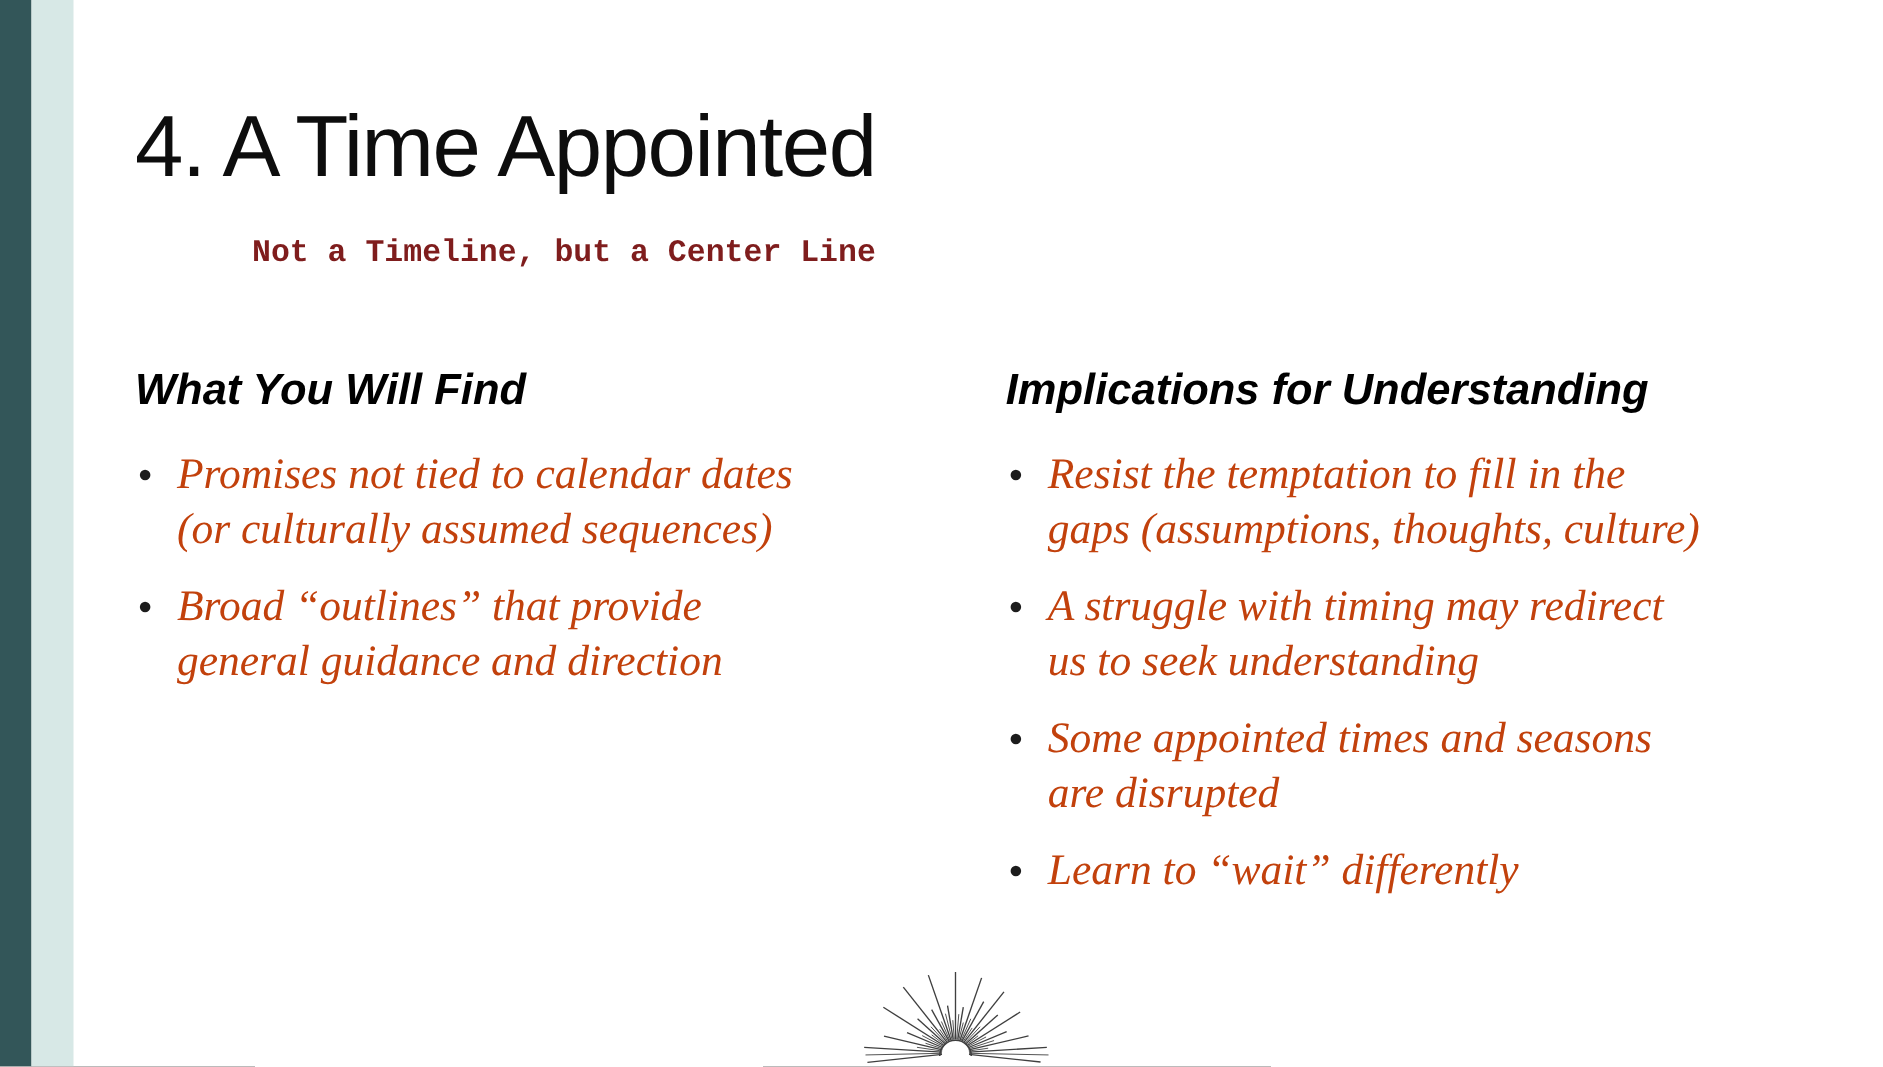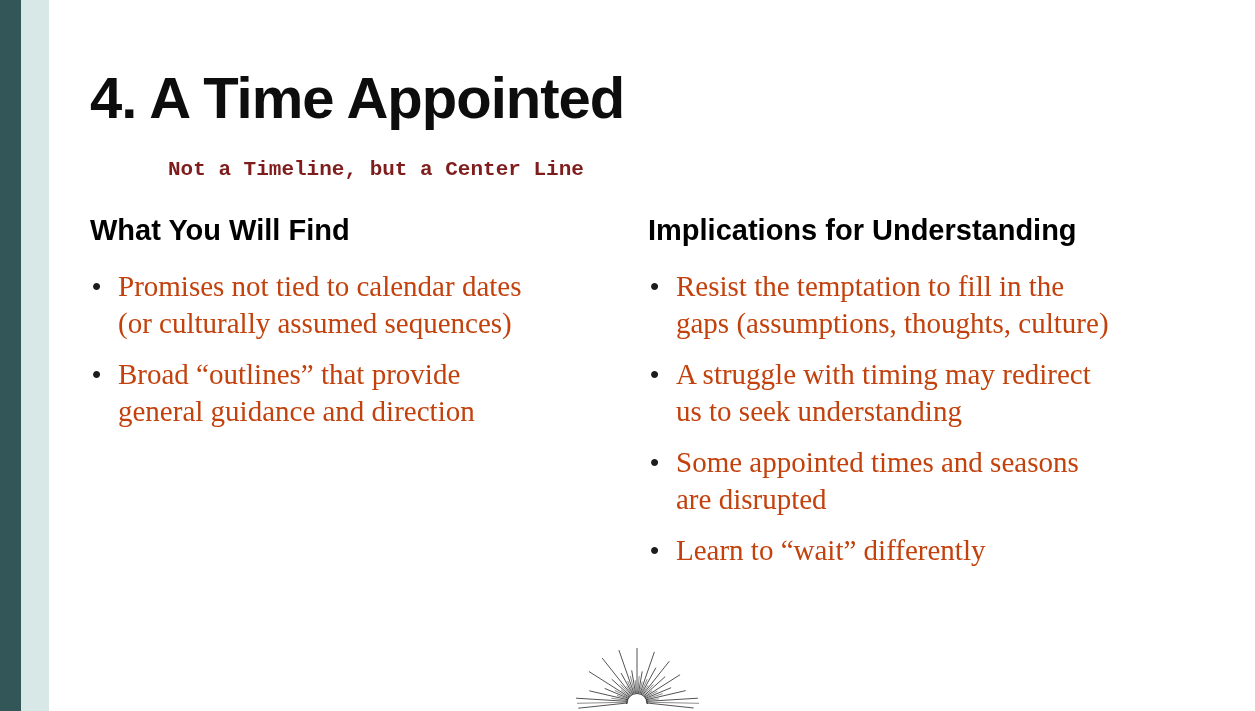--- a/index.html
+++ b/index.html
@@ -24,39 +24,40 @@
     width: 28px; height: 711px;
     background: #d7e8e6;
   }
   .title {
     position: absolute;
     left: 90px; top: 68px;
     font-size: 58px;
     line-height: 1.05;
     letter-spacing: -1px;
     color: #0d0d0d;
-    font-weight: 700;
+    font-weight: 400;
     white-space: nowrap;
   }
   .subtitle {
     position: absolute;
     left: 168px; top: 158px;
     font-family: Liberation Mono, monospace;
     font-size: 21px;
     color: #7f1d1d;
     white-space: nowrap;
   }
   .columns {
     position: absolute;
-    left: 90px; top: 214px;
+    left: 90px; top: 244px;
     width: 1090px;
     display: flex;
+    font-style: italic;
   }
   .col { width: 505px; }
-  .col + .col { margin-left: 53px; width: 510px; }
+  .col + .col { margin-left: 76px; width: 510px; }
   .col-heading {
     font-size: 29px;
     font-weight: 700;
     color: #000000;
     letter-spacing: 0px;
     margin-bottom: 21px;
     white-space: nowrap;
   }
   ul.bullets { list-style: none; }
   ul.bullets li {

